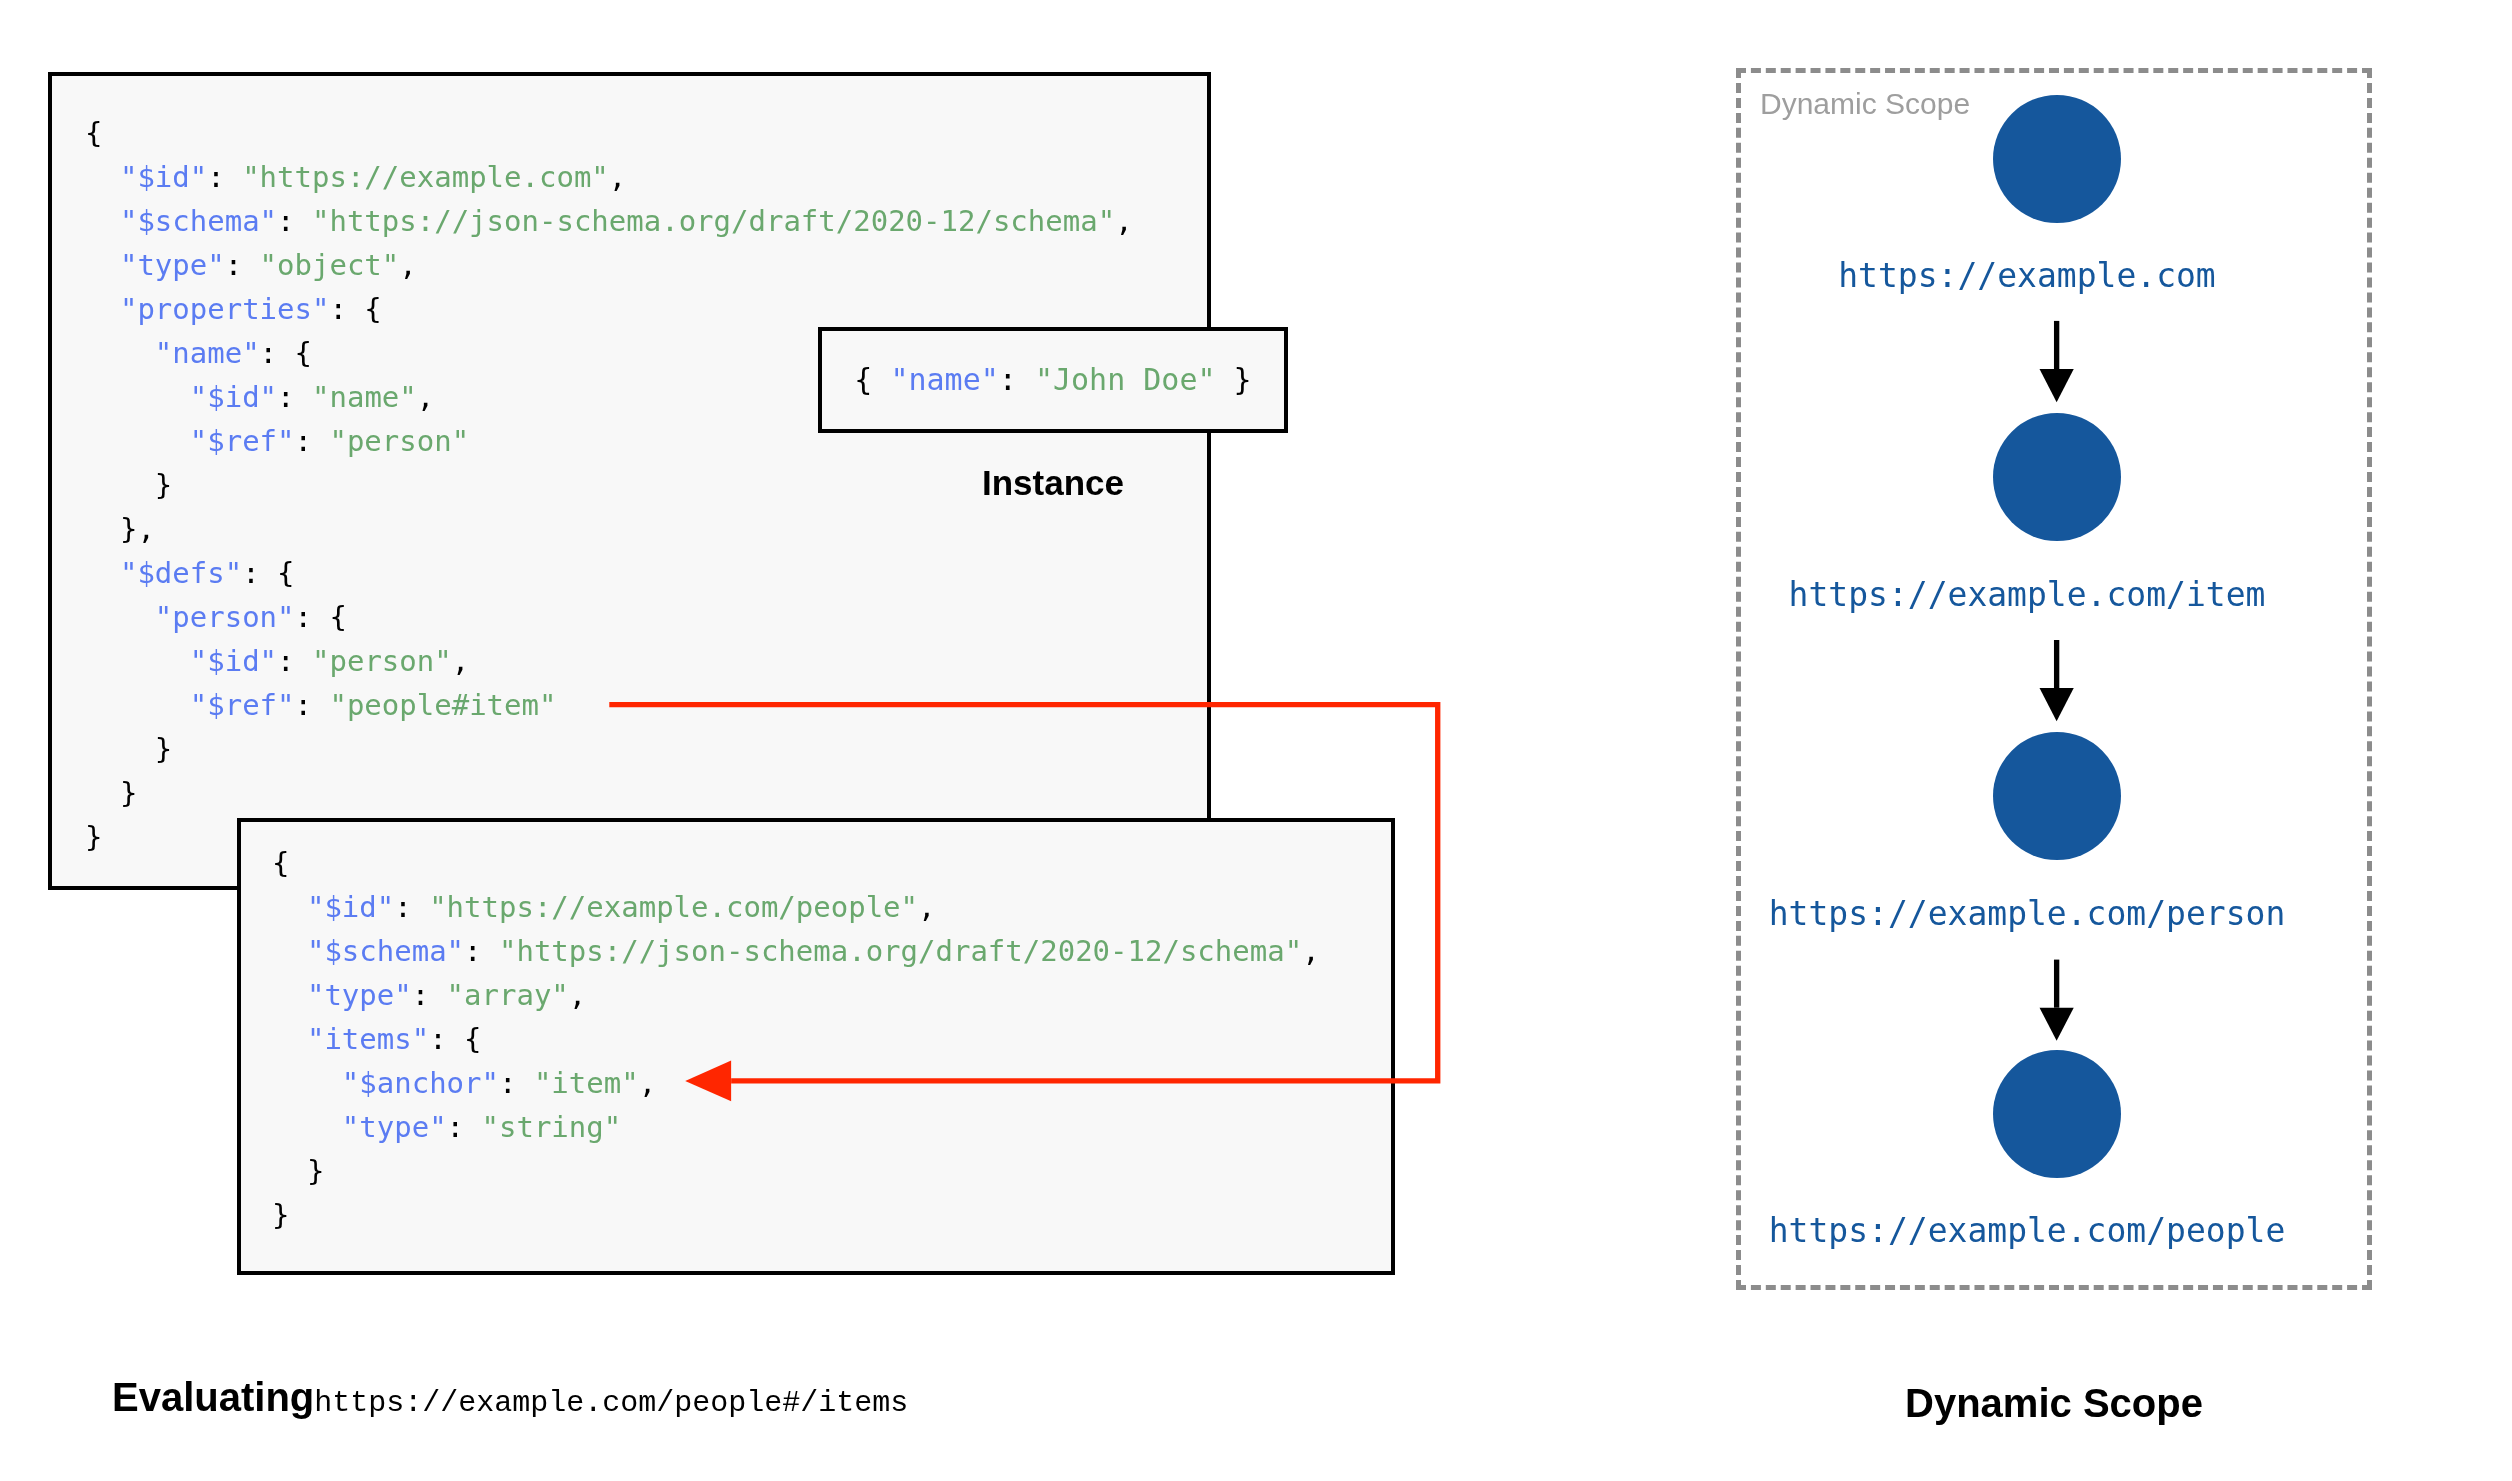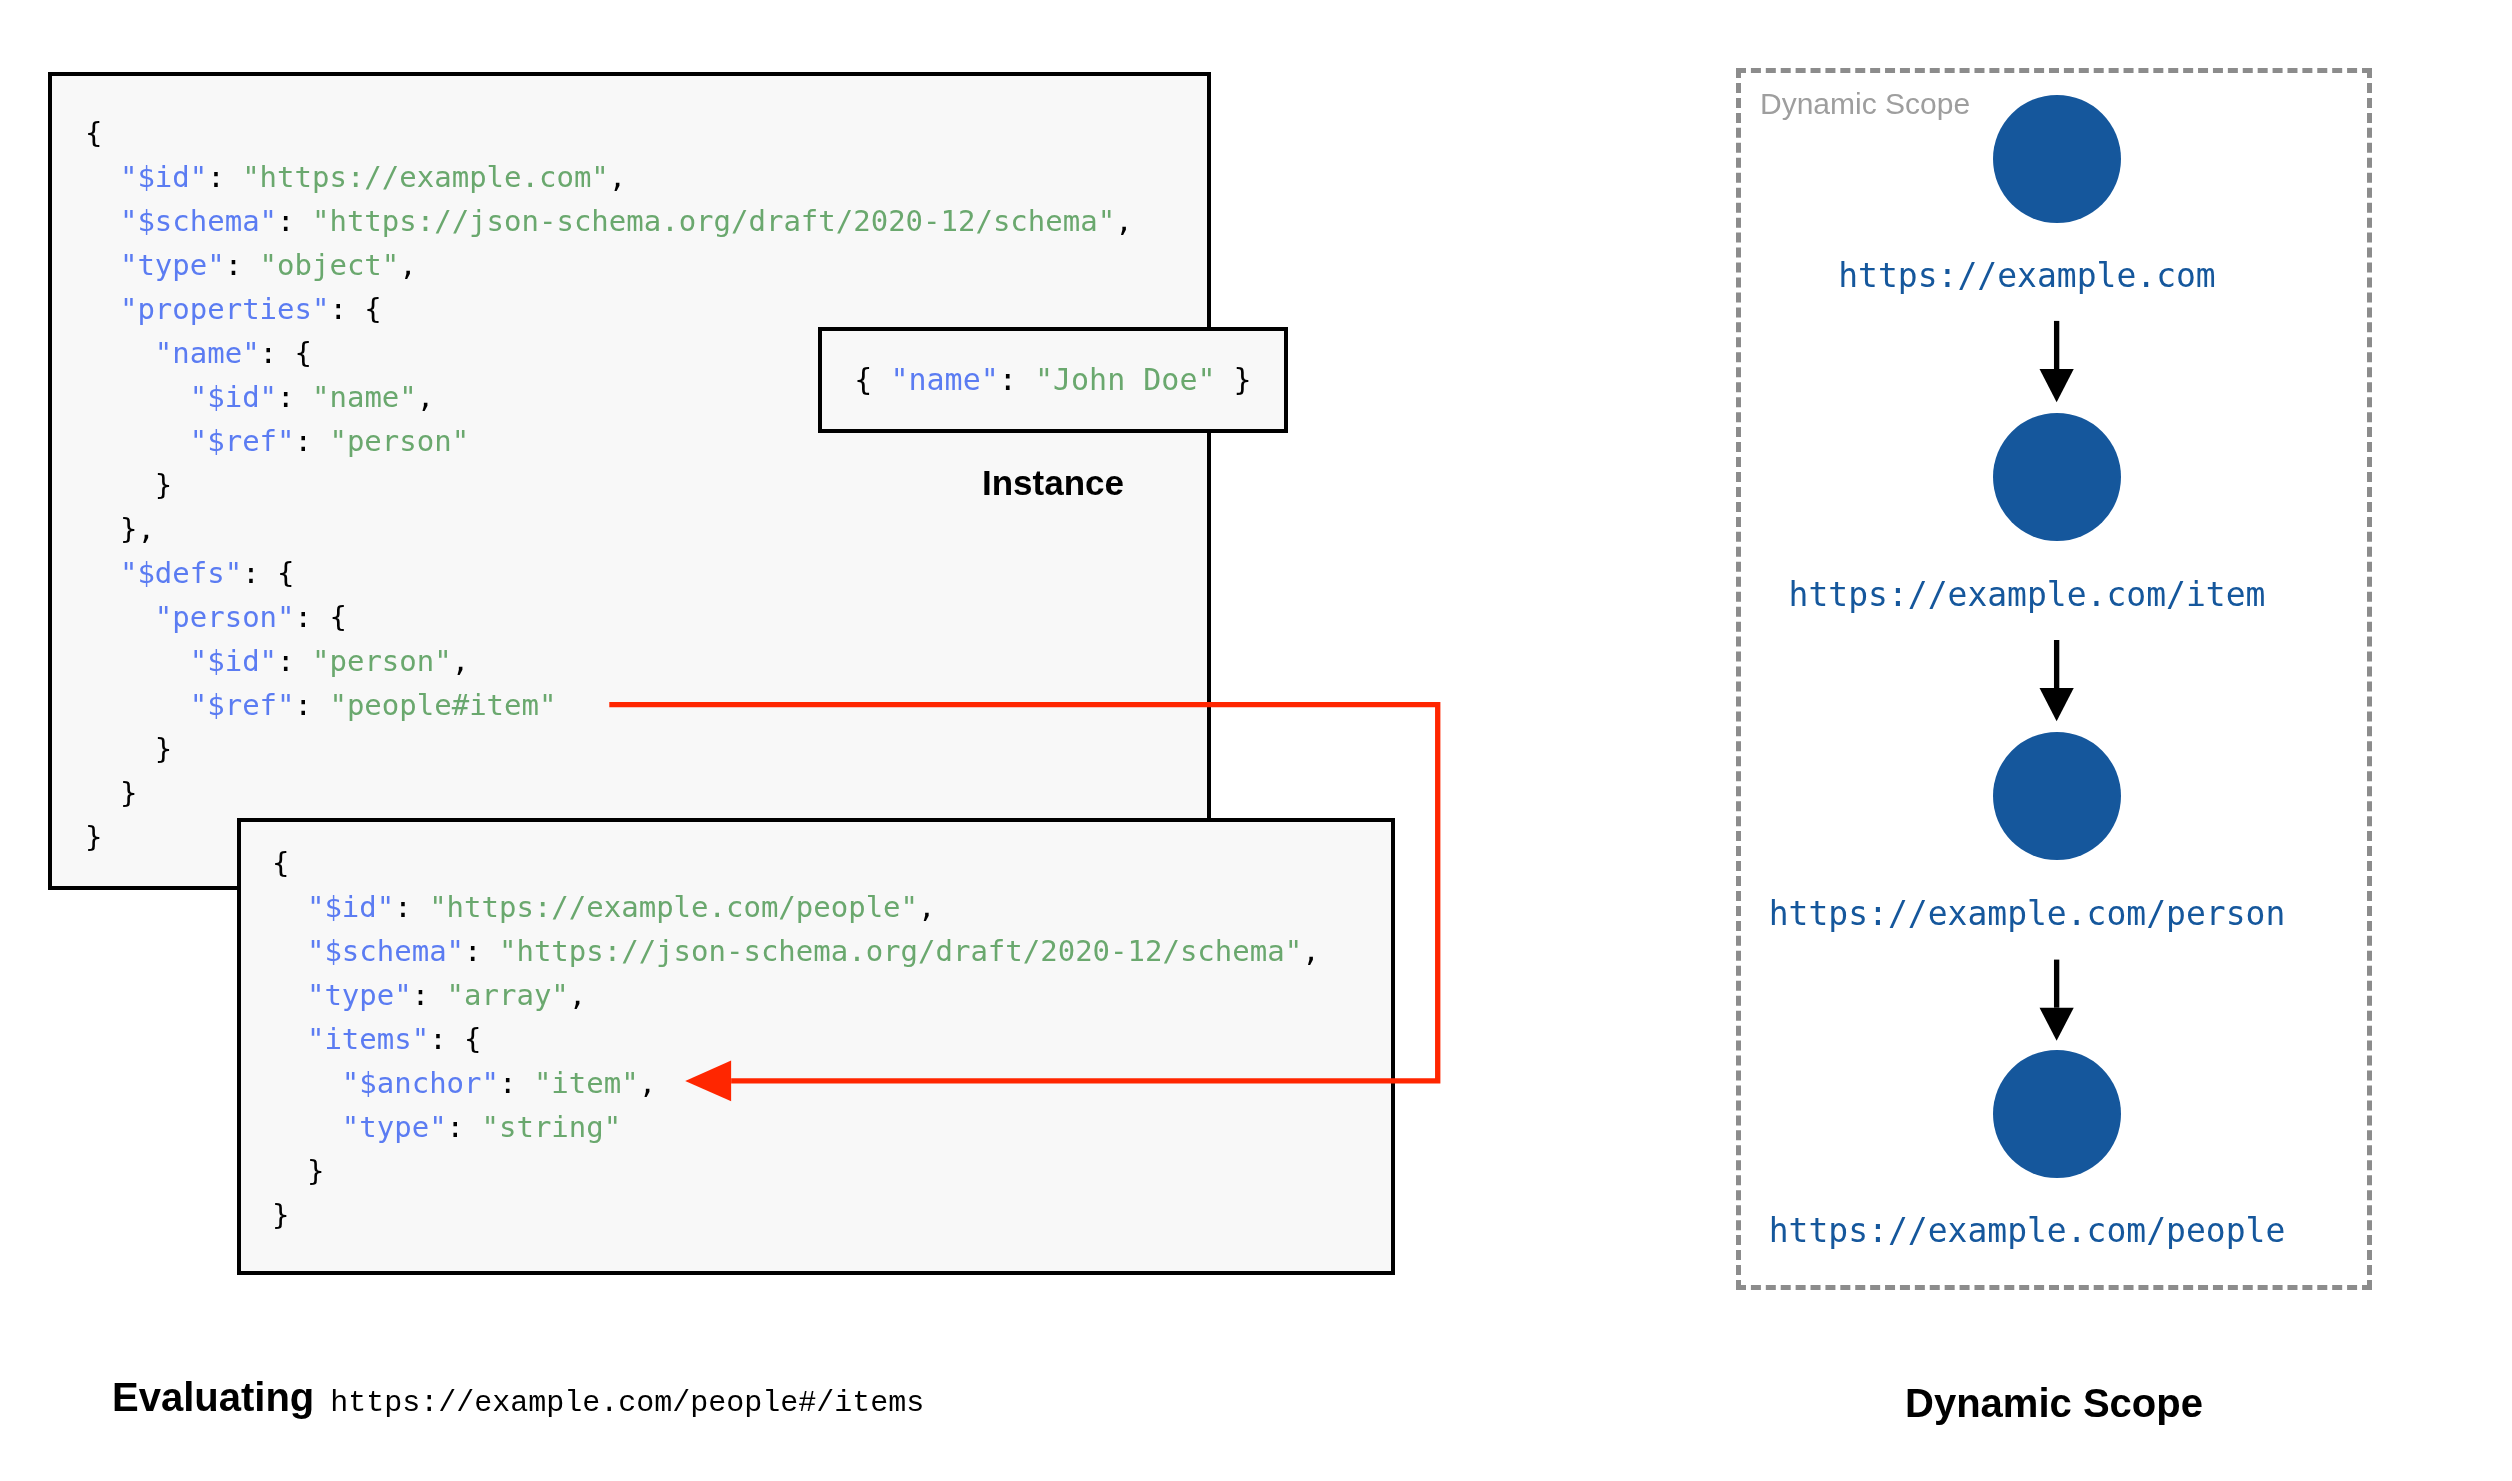--- a/index.html
+++ b/index.html
@@ -40,21 +40,21 @@
 
   .scope-node{position:absolute;width:128px;height:128px;border-radius:50%;background:var(--node);z-index:2;}
   .n1{left:1993px;top:95px;} .n2{left:1993px;top:413px;}
   .n3{left:1993px;top:732px;} .n4{left:1993px;top:1050px;}
 
   .scope-node-label{position:absolute;left:1672px;width:636px;text-align:center;
     font-family:"DejaVu Sans Mono",monospace;font-size:33px;line-height:48px;color:var(--node-label);z-index:2;margin-left:37px;}
   .l1{top:252px;} .l2{top:571px;} .l3{top:890px;} .l4{top:1207px;}
 
   #eval-caption{position:absolute;left:112px;top:1375px;font-size:40px;white-space:nowrap;z-index:2;}
-  #eval-caption .eval-prefix{font-weight:bold;margin-right:16px;}
+  #eval-caption .eval-prefix{font-weight:bold;margin-right:0;}
   #eval-caption .eval-uri{font-family:Liberation Mono, monospace;font-size:30px;font-weight:normal;}
 
   #scope-caption{left:1736px;top:1373px;width:636px;text-align:center;font-size:40px;z-index:2;}
 </style>
 </head>
 <body>
 
 <div id="schema-box" class="codebox">
   <pre>{
   <span class="tok-key">"$id"</span>: <span class="tok-str">"https://example.com"</span>,

